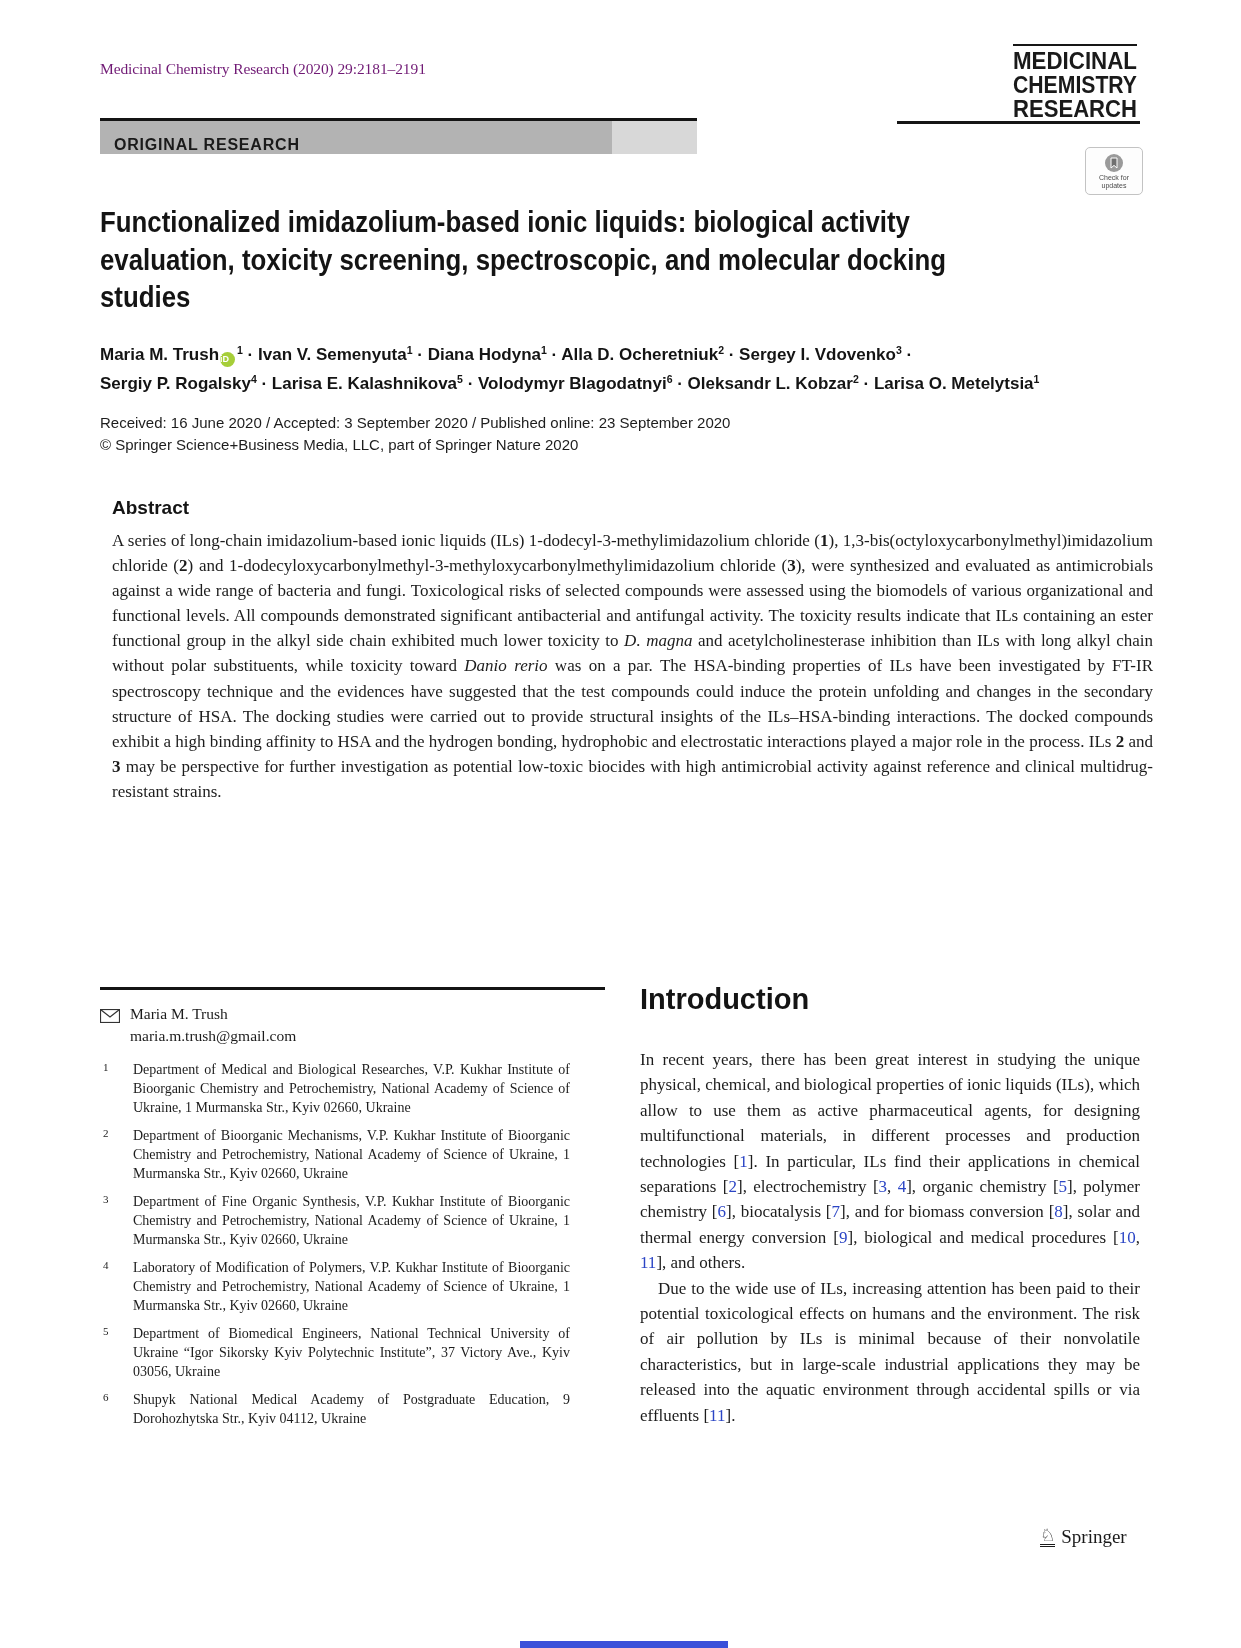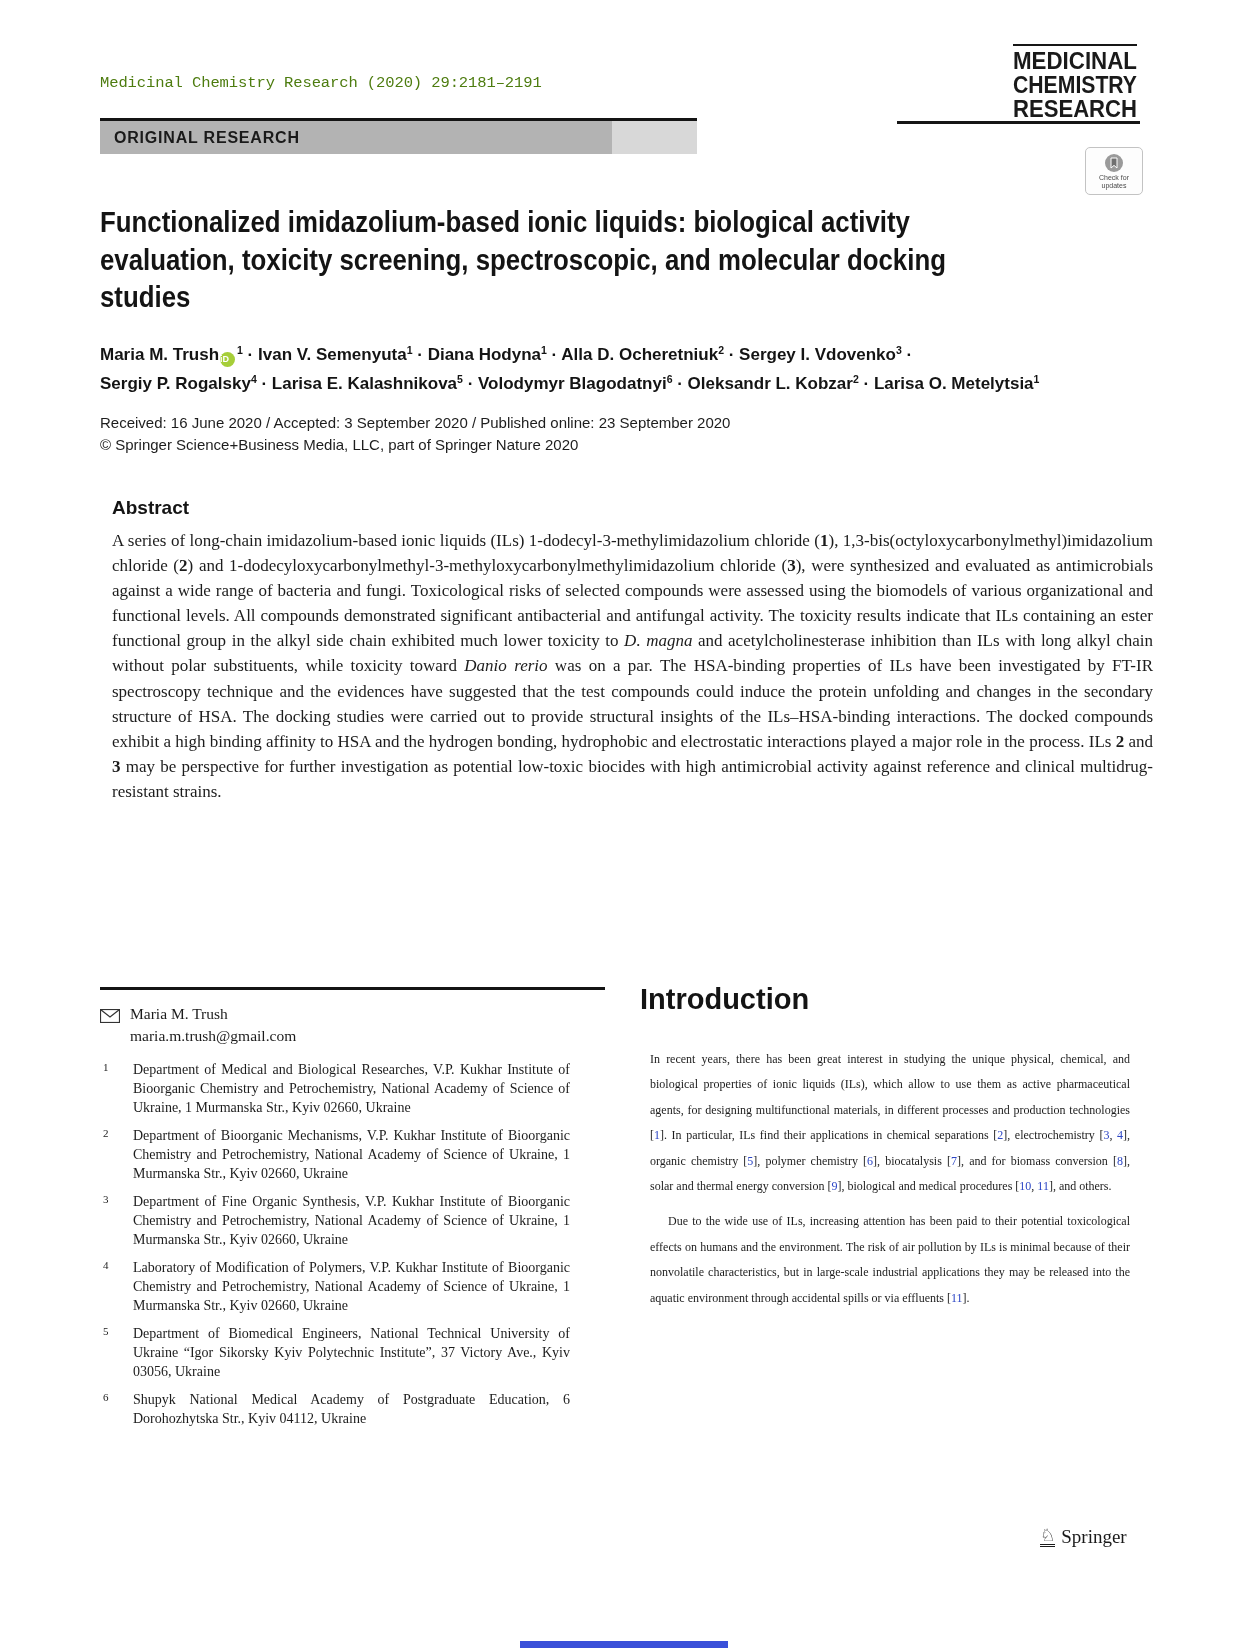--- a/index.html
+++ b/index.html
@@ -2,36 +2,36 @@
 <html><head>
 <meta charset="utf-8">
 <style>
   html,body{margin:0;padding:0;background:#ffffff;}
   .page{
     position:relative;width:1241px;height:1648px;background:#fff;
     font-family:"Liberation Serif",serif;color:#1c1c1c;overflow:hidden;
   }
 
   
-  .hdr{position:absolute;left:100px;top:72px;font-family:Liberation Mono, monospace;
-       font-size:15.5px;line-height:23px;letter-spacing:-0.1px;color:#4d7c0f;}
+  .hdr{position:absolute;left:100px;top:57px;font-family:Liberation Serif, serif;
+       font-size:15.5px;line-height:23px;letter-spacing:-0.1px;color:#701a75;}
   .logo{position:absolute;left:1013px;top:44px;width:124px;}
   .logo-topline{height:2px;background:#161616;margin-bottom:3px;}
   .logo svg text{font-family:"Liberation Sans",sans-serif;font-weight:bold;fill:#1a1a1a;}
   .logo-botline{position:absolute;left:897px;top:121px;width:243px;height:2.5px;background:#161616;}
   .check-badge{position:absolute;left:1085px;top:147px;width:56px;height:46px;
        border:1px solid #c3c3c3;border-radius:5px;background:#fdfdfd;
        display:flex;flex-direction:column;align-items:center;justify-content:center;gap:1px;cursor:pointer;}
   .check-badge .txt{font-family:"Liberation Sans",sans-serif;font-size:7px;line-height:8px;
        color:#4a4a4a;text-align:center;}
 
   
   .type-bar{position:absolute;left:100px;top:118px;width:597px;border-top:3px solid #141414;
        display:flex;height:33px;}
-  .type-bar .dark{width:512px;background:#b3b3b3;display:flex;align-items:center;}
+  .type-bar .dark{width:512px;background:#b3b3b3;display:flex;align-items:flex-end;}
   .type-bar .light{flex:1;background:#d8d8d8;}
   .type-label{font-family:"Liberation Sans",sans-serif;font-weight:bold;font-size:16px;
        letter-spacing:0.8px;color:#1a1a1a;padding-left:14px;}
 
   
   .title{position:absolute;left:100px;top:203px;width:1100px;
        font-family:"Liberation Sans",sans-serif;font-weight:bold;font-size:30px;
        line-height:37.5px;color:#141414;transform:scaleX(0.86);transform-origin:left top;
        white-space:nowrap;}
   .authors{position:absolute;left:100px;top:341px;width:1140px;
@@ -59,21 +59,21 @@
        font-size:15.5px;line-height:22px;}
   .correspond .env{flex:0 0 20px;padding-top:4px;}
   .affils{position:absolute;left:100px;top:1060px;width:470px;}
   .affil{display:flex;margin-bottom:9px;}
   .affil-num{flex:0 0 30px;font-size:11px;padding-top:1px;padding-left:3px;}
   .affil-text{flex:1;font-size:14px;line-height:19px;text-align:justify;}
 
   
   .intro{position:absolute;left:640px;top:983px;width:500px;}
   .intro h2{margin:0;font-family:"Liberation Sans",sans-serif;font-size:29px;color:#141414;}
-  .intro p{margin:10px;font-size:12px;line-height:25.4px;text-align:justify;}
+  .intro p{margin:0;font-size:17px;line-height:25.4px;text-align:justify;}
   .intro p.first{margin-top:31px;}
   .intro p.indent{text-indent:18px;}
 
   
   .seg-b{font-weight:bold;}
   .seg-i{font-style:italic;}
   .seg-sup{font-size:62%;position:relative;top:-0.55em;}
   .seg-ref{color:#2b45c5;cursor:pointer;}
 
   
@@ -166,21 +166,21 @@
       <div class="affil">
         <span class="affil-num">4</span>
         <span class="affil-text">Laboratory of Modification of Polymers, V.P. Kukhar Institute of Bioorganic Chemistry and Petrochemistry, National Academy of Science of Ukraine, 1 Murmanska Str., Kyiv 02660, Ukraine</span>
       </div>
       <div class="affil">
         <span class="affil-num">5</span>
         <span class="affil-text">Department of Biomedical Engineers, National Technical University of Ukraine “Igor Sikorsky Kyiv Polytechnic Institute”, 37 Victory Ave., Kyiv 03056, Ukraine</span>
       </div>
       <div class="affil">
         <span class="affil-num">6</span>
-        <span class="affil-text">Shupyk National Medical Academy of Postgraduate Education, 6 Dorohozhytska Str., Kyiv 04112, Ukraine</span>
+        <span class="affil-text">Shupyk National Medical Academy of Postgraduate Education, 9 Dorohozhytska Str., Kyiv 04112, Ukraine</span>
       </div>
     </div>
 
   <div class="intro">
     <h2>Introduction</h2>
     <p class="first"><span>In recent years, there has been great interest in studying the unique physical, chemical, and biological properties of ionic liquids (ILs), which allow to use them as active pharmaceutical agents, for designing multifunctional materials, in different processes and production technologies [</span><span class="seg-ref">1</span><span>]. In particular, ILs find their applications in chemical separations [</span><span class="seg-ref">2</span><span>], electrochemistry [</span><span class="seg-ref">3</span><span>, </span><span class="seg-ref">4</span><span>], organic chemistry [</span><span class="seg-ref">5</span><span>], polymer chemistry [</span><span class="seg-ref">6</span><span>], biocatalysis [</span><span class="seg-ref">7</span><span>], and for biomass conversion [</span><span class="seg-ref">8</span><span>], solar and thermal energy conversion [</span><span class="seg-ref">9</span><span>], biological and medical procedures [</span><span class="seg-ref">10</span><span>, </span><span class="seg-ref">11</span><span>], and others.</span></p>
     <p class="indent"><span>Due to the wide use of ILs, increasing attention has been paid to their potential toxicological effects on humans and the environment. The risk of air pollution by ILs is minimal because of their nonvolatile characteristics, but in large-scale industrial applications they may be released into the aquatic environment through accidental spills or via effluents [</span><span class="seg-ref">11</span><span>].</span></p>
   </div>
 
   <div class="springer">

